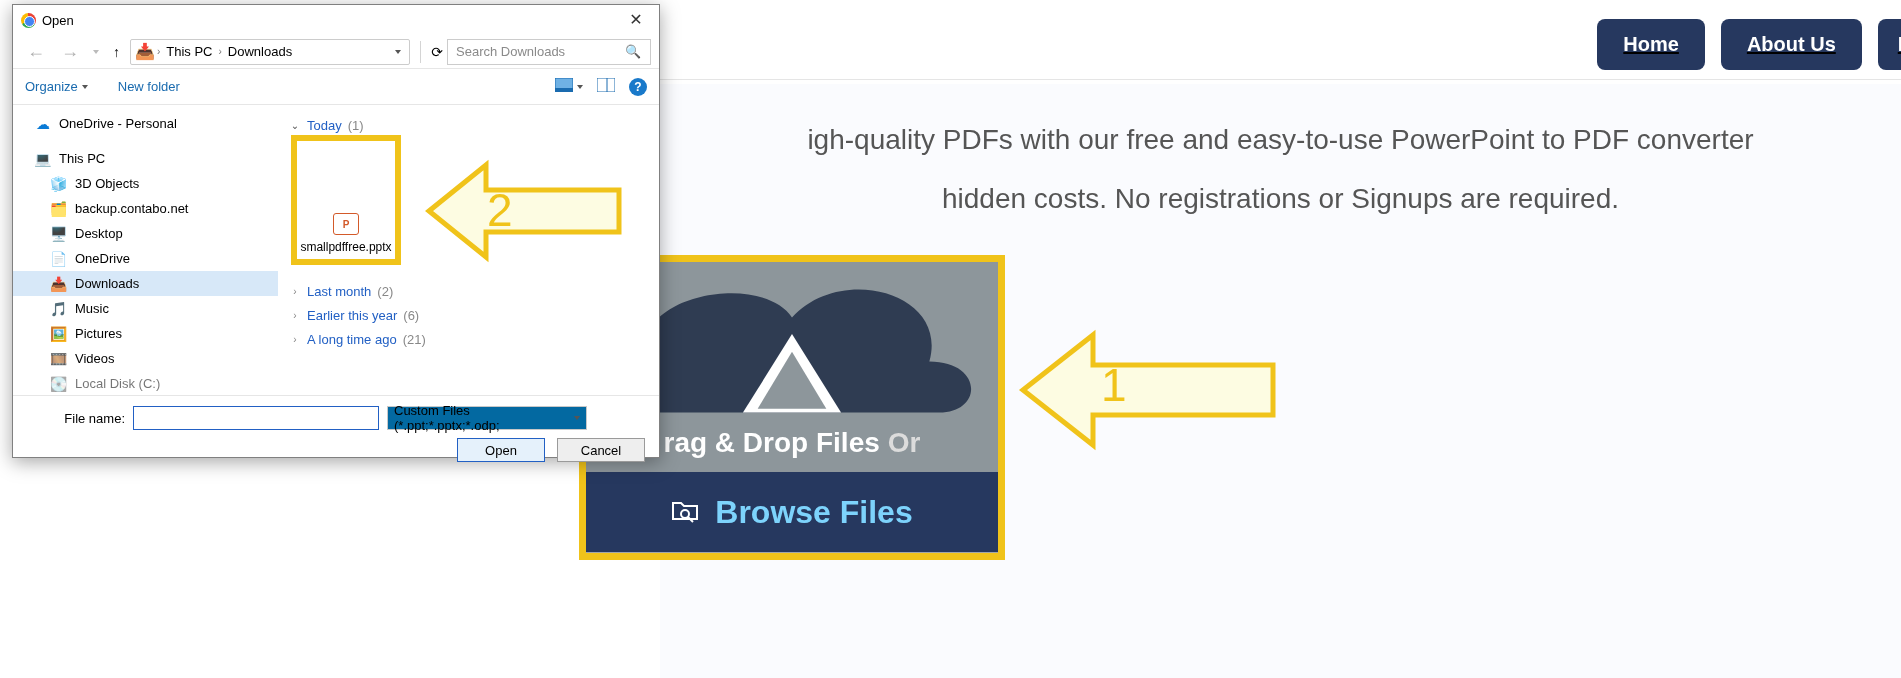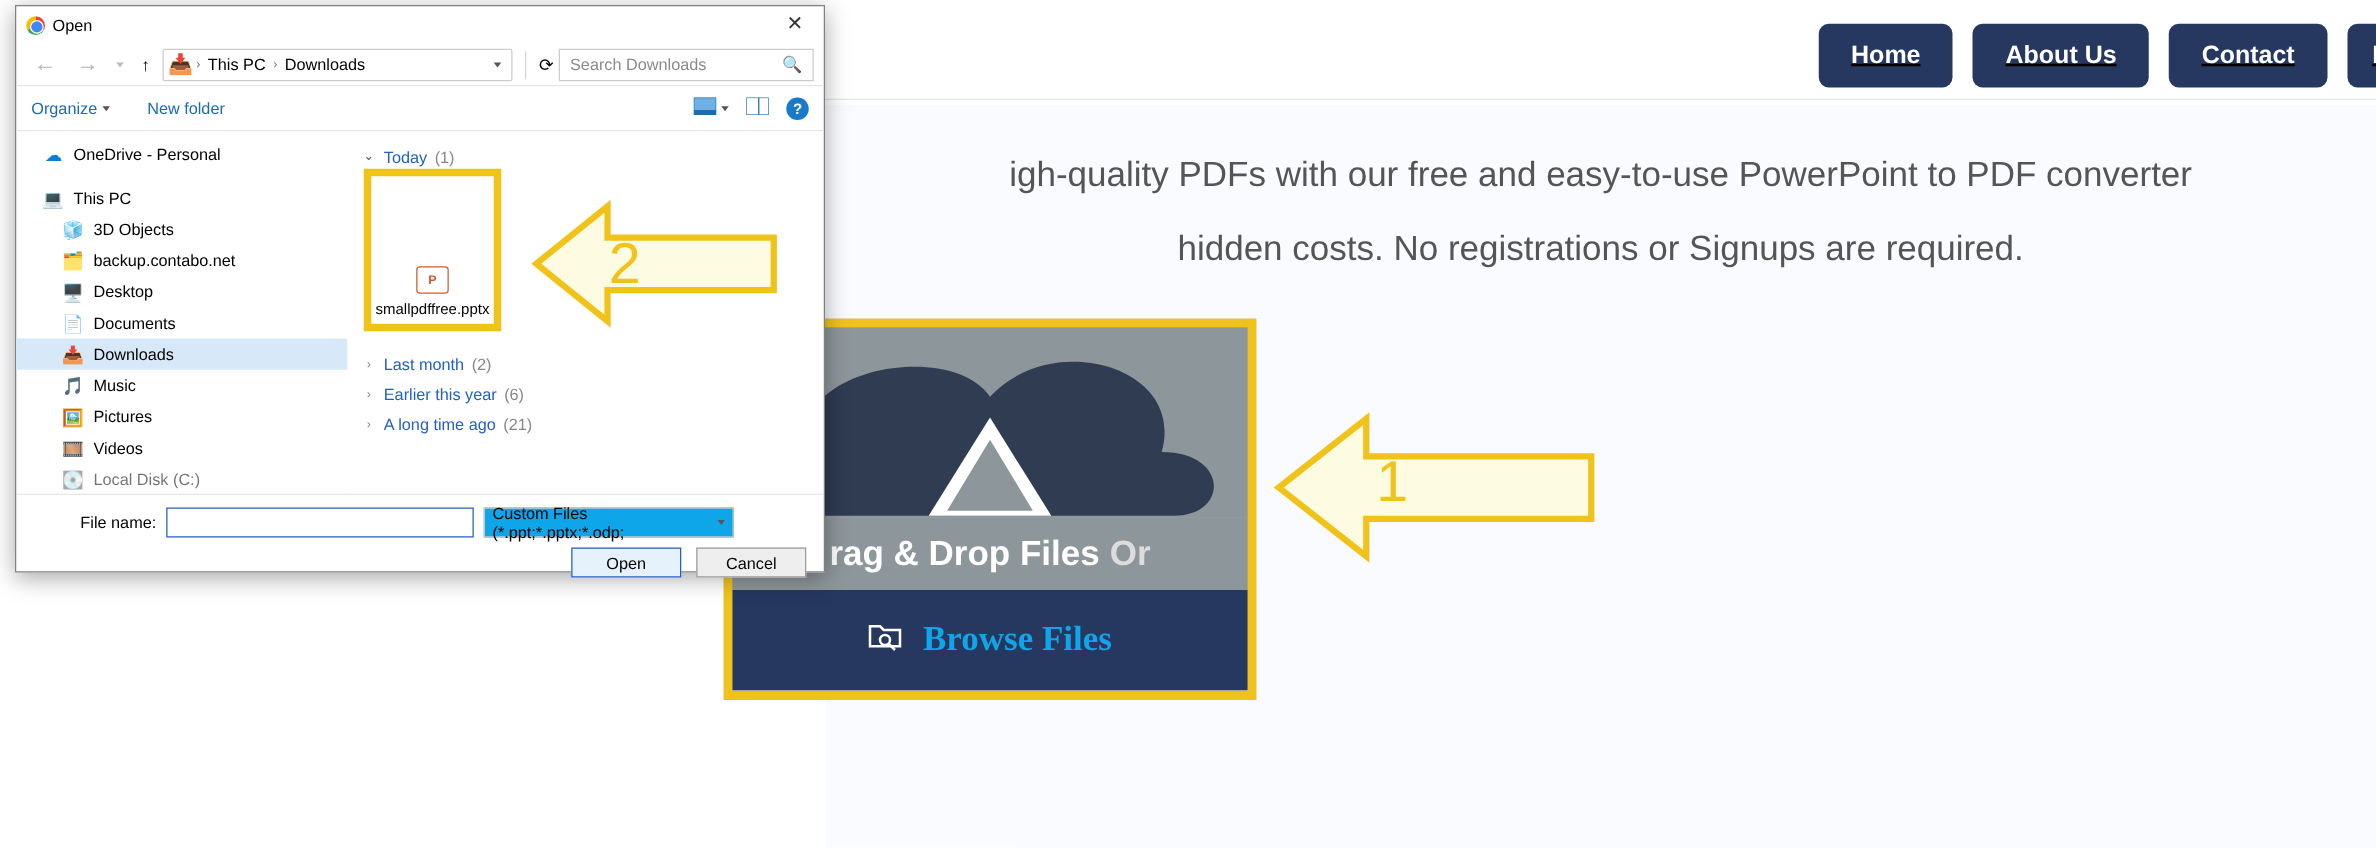--- a/index.html
+++ b/index.html
@@ -27,22 +27,22 @@
             background:#fafbfe; padding:18px 0 0 0; text-align:center; }
     .hero h1 { font-size:42px; font-weight:800; color:#222; letter-spacing:-0.5px; }
     .hero p  { font-size:28px; color:#555; margin-top:18px; line-height:1.45; }
 
     .uploader { position:absolute; left:579px; top:255px; width:426px; height:305px;
                 border:7px solid #f0c31a; background:#a3a7a9; text-align:center; }
     .cloud   { position:relative; width:100%; height:152px; overflow:hidden; background:#8d969b; }
     .dragbar { height:58px; background:#8d969b; color:#fff; font-size:28px; font-weight:700;
                display:flex; align-items:center; justify-content:center; gap:8px; }
     .dragbar .or { color:#dcdcdc; font-weight:700; }
-    .browse  { height:80px; background:#26385f; color:#0ea5e9; font-size:28px; font-weight:700;
-               display:flex; align-items:center; justify-content:center; gap:16px; cursor:pointer;font-family:Liberation Serif, serif; }
+    .browse  { height:80px; background:#26385f; color:#7dd3fc; font-size:32px; font-weight:700;
+               display:flex; align-items:center; justify-content:center; gap:16px; cursor:pointer; }
 
     
     .arrow { position:absolute; fill:#fdfce2; stroke:#f0c31a; stroke-width:5; }
     .arrow-num { position:absolute; font-size:46px; color:#f0c31a; font-family:"Segoe UI Light",Arial; font-weight:300; }
 
     
     .dialog { position:absolute; left:12px; top:4px; width:648px; height:454px;
               background:#fff; border:1px solid #808080;
               box-shadow:0 4px 18px rgba(0,0,0,.35); }
 
@@ -90,21 +90,21 @@
              border:6px solid #f0c31a; background:#fff; display:flex;flex-direction:column;align-items:center;justify-content:flex-end;
              padding-bottom:4px; cursor:pointer; }
     .thumb .ppt { width:26px; height:22px; background:#fff;border:1px solid #d35a2a;border-radius:3px;
                   display:flex;align-items:center;justify-content:center;color:#d35a2a;font-size:10px;font-weight:700;margin-bottom:6px;}
     .thumb .fn { font-size:12px; text-align:center; line-height:1.15; }
 
     .footer { height:62px; border-top:1px solid #e6e6e6; padding:10px 14px 0; }
     .frow1 { display:flex; align-items:center; gap:8px; }
     .frow1 label { font-size:13px; }
     .fname { flex:0 0 246px; height:24px; border:1px solid #2260c4; font-size:13px; padding:0 4px; }
-    .ftype { height:24px; background:#0ea5e9; border:1px solid #c8c8c8; font-size:13px; padding:0 6px;
+    .ftype { height:24px; background:#0369a1; border:1px solid #c8c8c8; font-size:13px; padding:0 6px;
              display:flex; align-items:center; gap:6px; cursor:pointer; width:200px; justify-content:space-between;}
     .frow2 { display:flex; justify-content:flex-end; gap:12px; margin-top:8px; }
     .btn   { width:88px; height:24px; font-size:13px; border:1px solid #9a9a9a; background:#eee; cursor:pointer; }
     .btn.open   { border:1px solid #2260c4; background:#e5f1fb; }
     .tri-d { width:0;height:0;border-left:4px solid transparent;border-right:4px solid transparent;border-top:5px solid #555;display:inline-block;}
     .tri-d.sm { border-left-width:3px;border-right-width:3px;border-top-width:4px; }
     .chrome-logo { width:15px;height:15px;border-radius:50%;
       background:conic-gradient(#ea4335 0 120deg,#34a853 120deg 240deg,#fbbc05 240deg 360deg);
       position:relative;}
     .chrome-logo::after{content:"";position:absolute;left:3px;top:3px;width:9px;height:9px;border-radius:50%;
@@ -112,21 +112,20 @@
   </style>
 </head>
 <body>
 
 <div class="page">
 
   <div class="topbar"></div>
   <div class="navwrap">
     <button class="navbtn">Home</button>
     <button class="navbtn">About Us</button>
-    <button class="navbtn">Contact</button>
     <div class="navsel">
       <span>English</span>
       <span class="caret-d"></span>
     </div>
     <div class="theme-toggle">
       <div class="knob"></div>
       <div class="moon">☾</div>
     </div>
   </div>
 
@@ -238,21 +237,21 @@
         <div class="item ind">
             <span class="ico">🗂️</span>
             <span>backup.contabo.net</span>
           </div>
         <div class="item ind">
             <span class="ico" style="color:#26a9e0">🖥️</span>
             <span>Desktop</span>
           </div>
         <div class="item ind">
             <span class="ico">📄</span>
-            <span>Documents</span>
+            <span>OneDrive</span>
           </div>
         <div class="item ind sel">
             <span class="ico" style="color:#1a6baf">📥</span>
             <span>Downloads</span>
           </div>
         <div class="item ind">
             <span class="ico" style="color:#1a6baf">🎵</span>
             <span>Music</span>
           </div>
         <div class="item ind">

